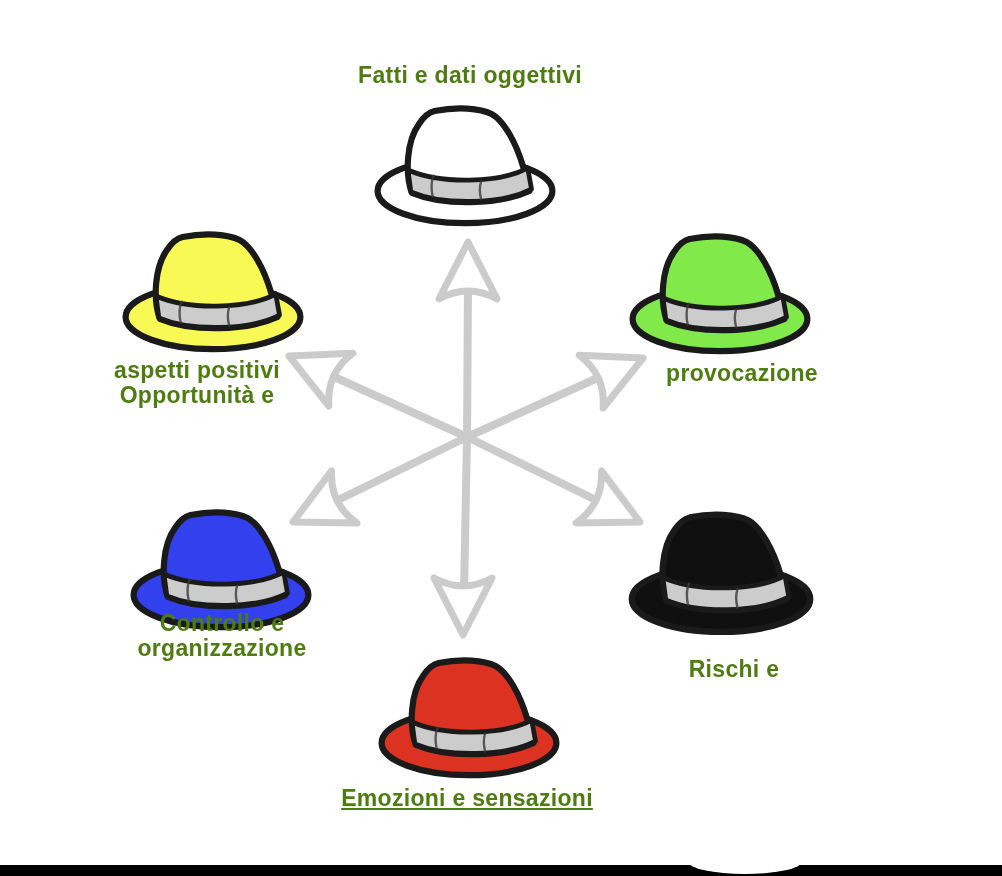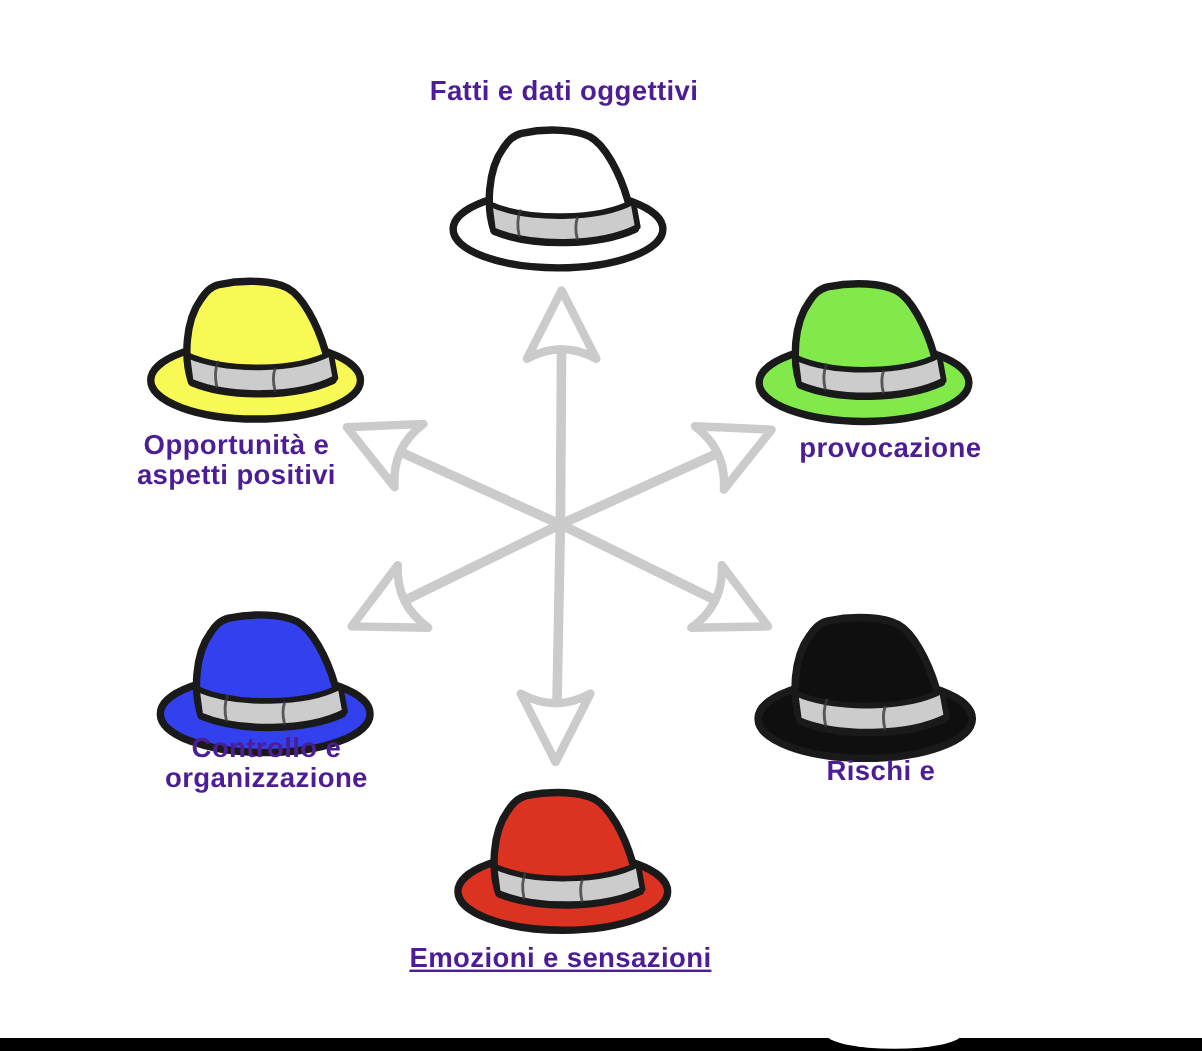--- a/index.html
+++ b/index.html
@@ -8,29 +8,29 @@
     background:#ffffff;
     font-family:"Liberation Sans", sans-serif;
     overflow:hidden;
   }
   #canvas{
     position:relative;width:1002px;height:876px;background:#ffffff;
   }
   
   .hat-label{
     position:absolute;width:320px;text-align:center;
-    font-size:23px;font-weight:600;color:#4c1d95;letter-spacing:.3px;
+    font-size:23px;font-weight:600;color:#4d7c0f;letter-spacing:.3px;
     line-height:25px;white-space:nowrap;
   }
   .lbl-line{display:block;}
   .label-white {left:310px;top:63px;}
   .label-yellow{left:37px;top:358px;}
   .label-green {left:582px;top:361px;}
   .label-blue  {left:62px;top:611px;}
-  .label-black {left:574px;top:630px;}
+  .label-black {left:574px;top:657px;}
   .label-red   {left:307px;top:786px;text-decoration:underline;}
   
   .hat{position:absolute;}
   .hat svg{display:block;width:100%;height:auto;}
   .hat .fillable{fill:var(--hat,#fff);}
   .hat .band{fill:var(--band);}
   .hat-white {left:370px;top:94px; width:190px;}
   .hat-green {left:625px;top:222px;width:190px;}
   .hat-yellow{left:118px;top:220px;width:190px;}
   .hat-blue  {left:126px;top:498px;width:190px;}
@@ -165,22 +165,22 @@
     <path d="M 67,86 C 64,93 64,99 66,108" fill="none" stroke="#3a3a3a" stroke-width="2.5" stroke-linecap="round" opacity="0.8"></path>
     <path d="M 117,92 C 115,98 115,103 117,111" fill="none" stroke="#3a3a3a" stroke-width="2.5" stroke-linecap="round" opacity="0.8"></path>
   </svg>
 </div>
 
   <div class="hat-label label-white">
     <span class="lbl-line">Fatti e dati oggettivi</span>
     <span class="lbl-line"></span>
   </div>
   <div class="hat-label label-yellow">
+    <span class="lbl-line">aspetti positivi</span>
     <span class="lbl-line">Opportunità e</span>
-    <span class="lbl-line">aspetti positivi</span>
   </div>
   <div class="hat-label label-green">
     <span class="lbl-line">provocazione</span>
   </div>
   <div class="hat-label label-blue">
     <span class="lbl-line">Controllo e</span>
     <span class="lbl-line">organizzazione</span>
   </div>
   <div class="hat-label label-black">
     <span class="lbl-line">Rischi e</span>

